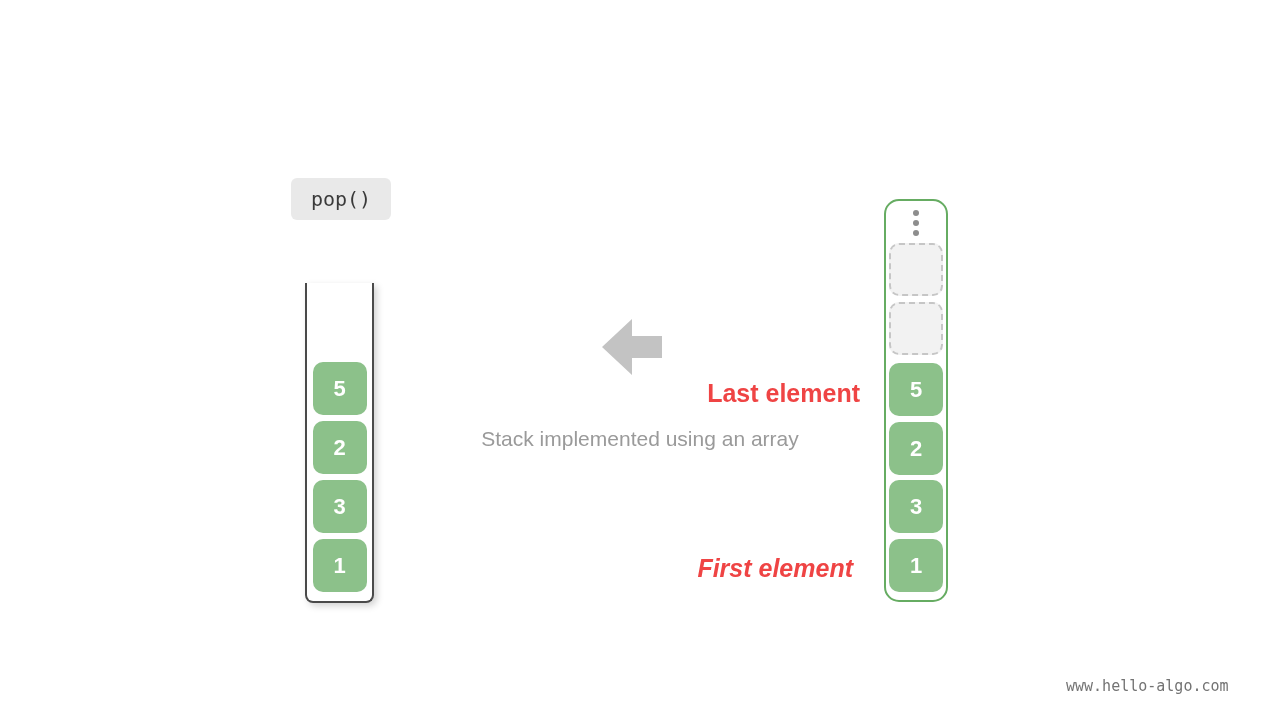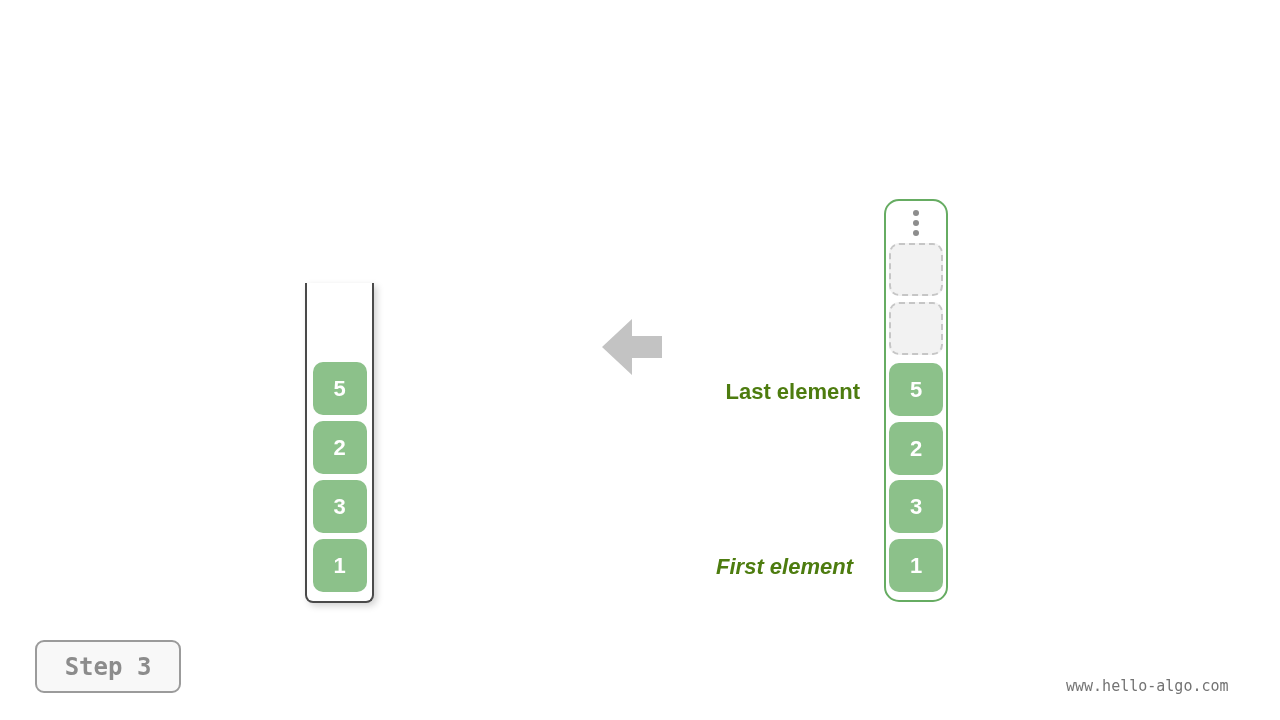--- a/index.html
+++ b/index.html
@@ -73,22 +73,22 @@
     width: 500px;
     text-align: center;
     font-size: 21px;
     color: #9a9a9a;
   }
 
   
   .anno {
     position: absolute;
     font-weight: bold;
-    font-size: 22px;
-    color: #4d7c0f;
+    font-size: 25px;
+    color: #ef4444;
     white-space: nowrap;
   }
   .anno.last  { right: 420px; top: 379px; }
   .anno.first { right: 427px; top: 554px; font-style: italic; }
 
   
   .right-stack {
     position: absolute;
     left: 884px; top: 199px;
     width: 64px; height: 403px;
@@ -154,49 +154,50 @@
     font-family: "DejaVu Sans Mono", monospace;
     font-size: 15px;
     color: #737373;
   }
 </style>
 </head>
 <body>
 
 <div class="canvas">
 
+  <div class="pop-box">pop()</div>
 
   <div class="left-stack">
     <div class="cell green">5</div>
     <div class="cell green">2</div>
     <div class="cell green">3</div>
     <div class="cell green">1</div>
   </div>
 
   <svg class="arrow" viewBox="0 0 60 56" xmlns="http://www.w3.org/2000/svg">
     <polygon points="0,28 30,0 30,17 60,17 60,39 30,39 30,56" fill="#c3c3c3"></polygon>
   </svg>
 
+  <div class="caption">Stack implemented using an array</div>
 
   <div class="anno last">Last element</div>
 
   <div class="anno first">First element</div>
 
   <div class="right-stack">
     <div class="dots">
       <i></i>
         <i></i>
         <i></i>
     </div>
     <div class="cell dashed slot-a"></div>
     <div class="cell dashed slot-b"></div>
     <div class="cell green rg-0">5</div>
     <div class="cell green rg-1">2</div>
     <div class="cell green rg-2">3</div>
     <div class="cell green rg-3">1</div>
   </div>
 
 
-  <div class="step-box">Step 3</div>
 
   <div class="watermark">www.hello-algo.com</div>
 
 </div>
 
 </body></html>

